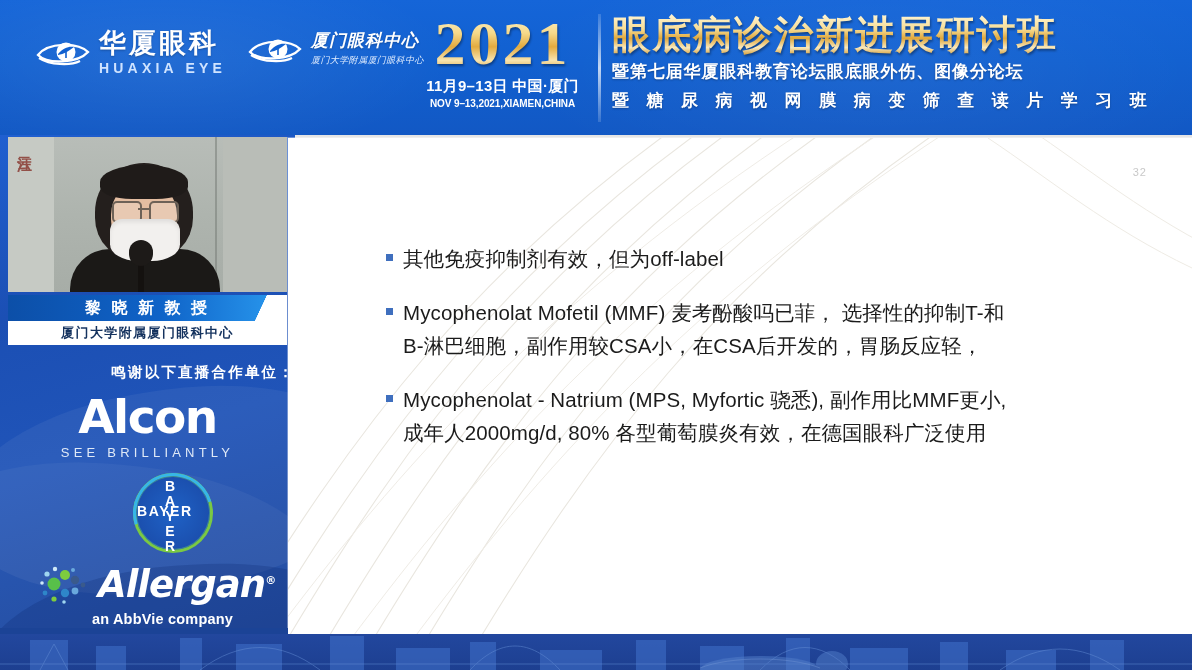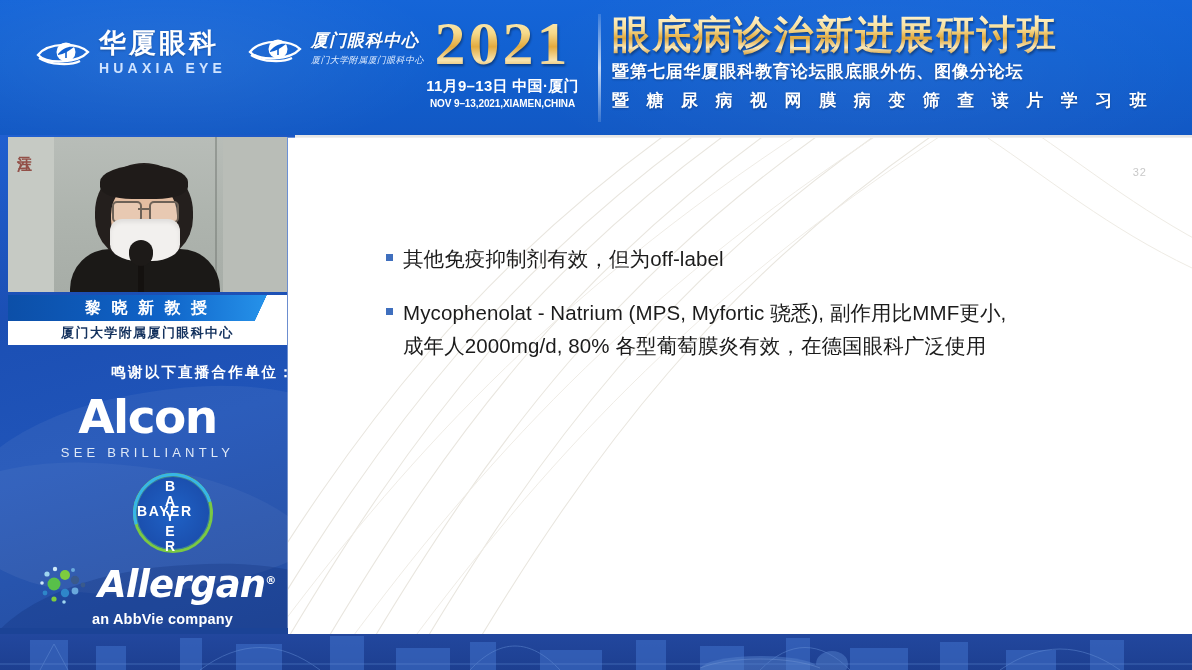--- a/index.html
+++ b/index.html
@@ -373,20 +373,27 @@
 
     <div id="bullets">
 
       <div class="bullet">
         <span class="sq"></span>
         <span class="btext">
           <span class="ln">其他免疫抑制剂有效，但为off-label</span>
         </span>
       </div>
 
+      <div class="bullet">
+        <span class="sq"></span>
+        <span class="btext">
+          <span class="ln">Mycophenolat Mofetil (MMF) 麦考酚酸吗已菲， 选择性的抑制T-和</span>
+          <span class="ln">B-淋巴细胞，副作用较CSA小，在CSA后开发的，胃肠反应轻，</span>
+        </span>
+      </div>
 
       <div class="bullet">
         <span class="sq"></span>
         <span class="btext">
           <span class="ln">Mycophenolat - Natrium (MPS, Myfortic 骁悉), 副作用比MMF更小,</span>
           <span class="ln">成年人2000mg/d, 80% 各型葡萄膜炎有效，在德国眼科广泛使用</span>
         </span>
       </div>
 
     </div>

